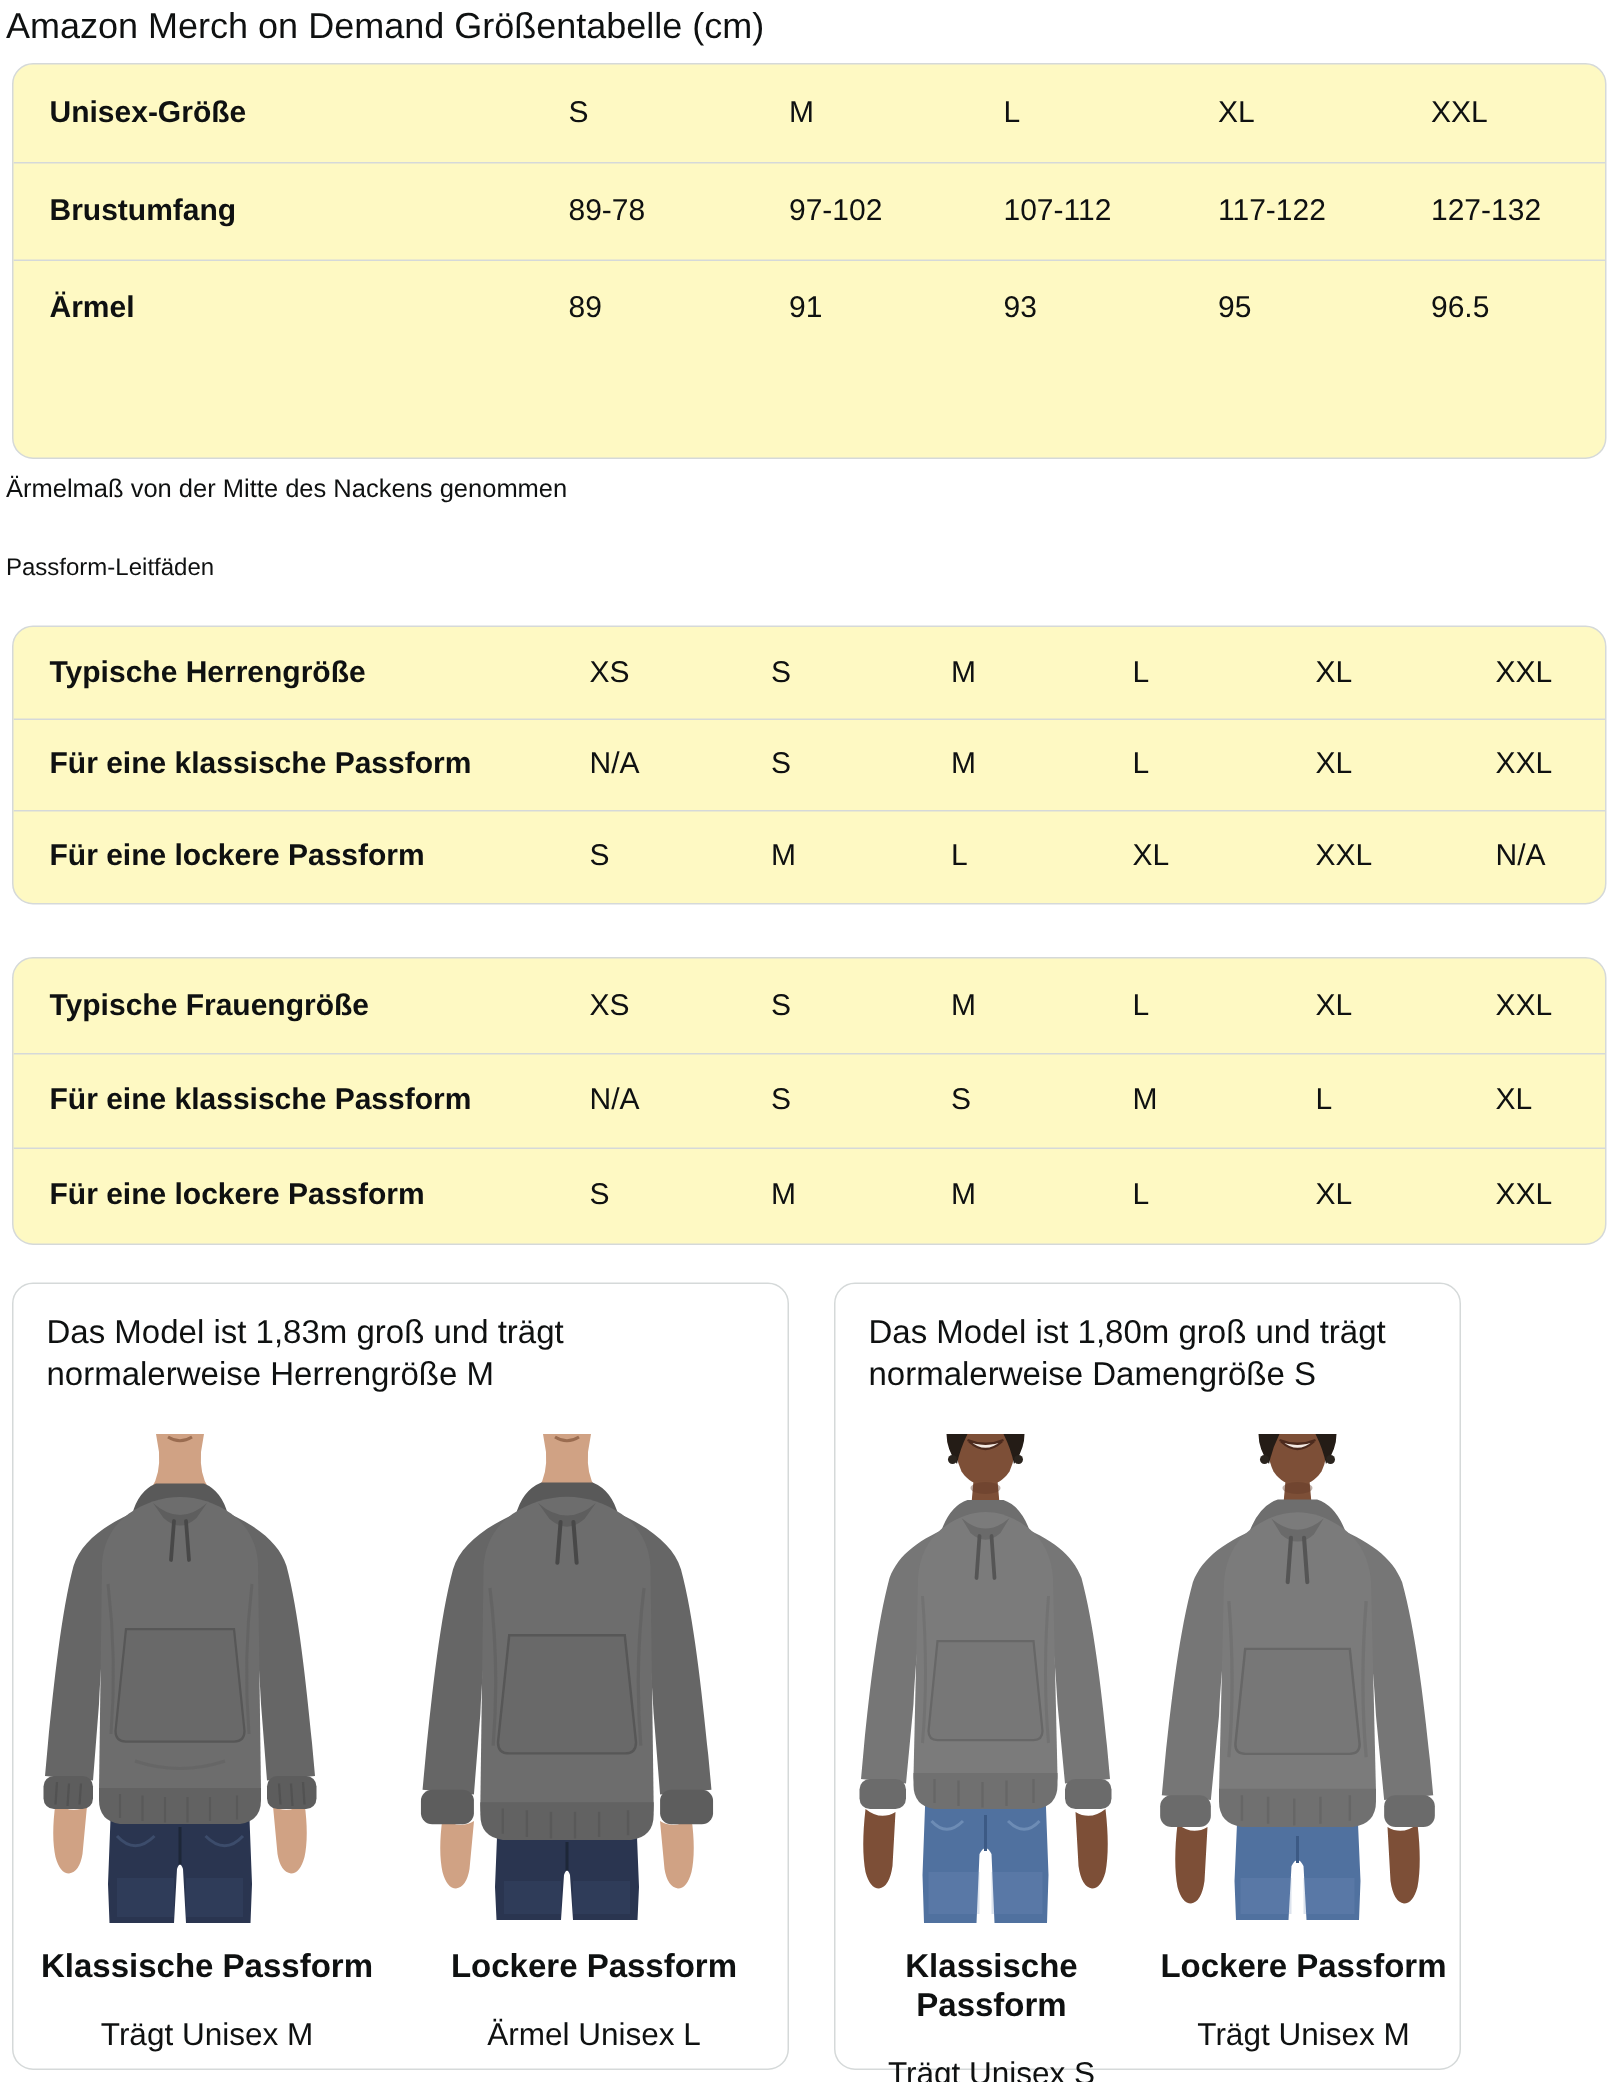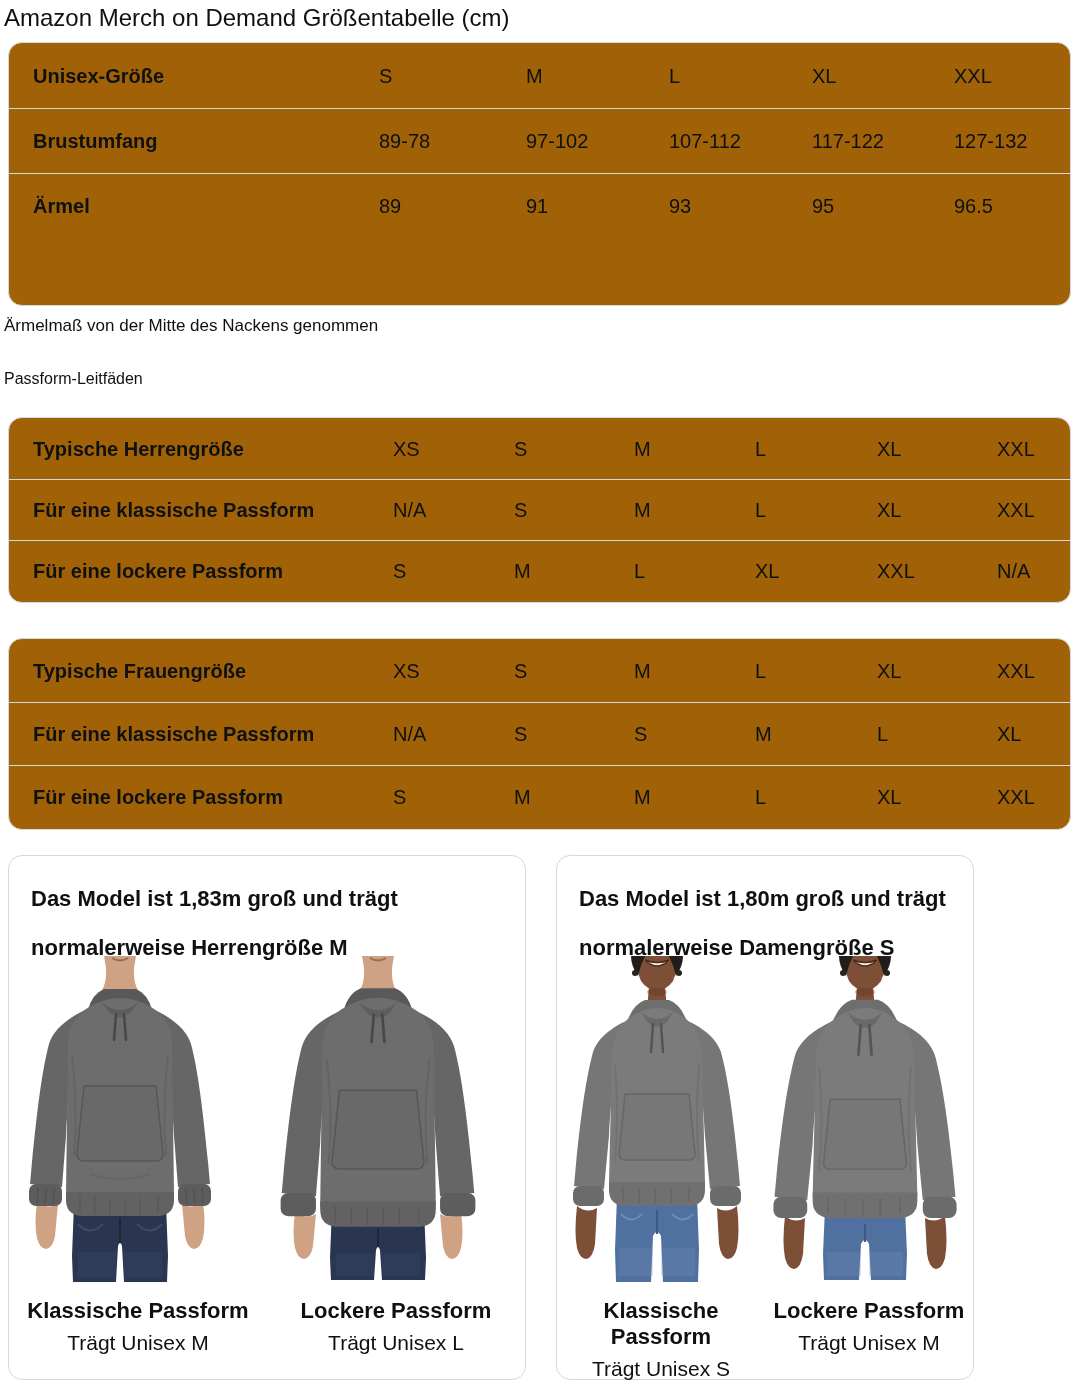--- a/index.html
+++ b/index.html
@@ -15,44 +15,44 @@
   *{box-sizing:border-box;margin:0;padding:0;}
   html,body{background:#fff;}
   body{
     position:relative;
     width:1080px;height:1388px;
     font-family:"Liberation Sans","DejaVu Sans",sans-serif;
     color:var(--text);
     overflow:hidden;
   }
   .page-title{position:absolute;left:4px;top:4px;font-size:24px;font-weight:400;}
-  .tbl{position:absolute;left:8px;width:1063px;border:1.5px solid var(--border);border-radius:14px;background:#a16207;overflow:hidden;}
+  .tbl{position:absolute;left:8px;width:1063px;border:1.5px solid var(--border);border-radius:14px;background:#fef9c3;overflow:hidden;}
   #t1{top:42px;height:264px;}
   #t2{top:417px;height:186px;}
   #t3{top:638px;height:192px;}
   .trow{position:relative;}
   #t1 .trow{height:65.2px;}
   #t2 .trow{height:61px;}
   #t3 .trow{height:63px;}
   .trow + .trow{border-top:1px solid var(--border);}
   .lbl{position:absolute;left:24px;top:50%;transform:translateY(-50%);font-weight:700;font-size:20px;white-space:nowrap;}
   .v{position:absolute;top:50%;transform:translateY(-50%);font-size:20px;white-space:nowrap;}
   .t1 .c1{left:370px;} .t1 .c2{left:517px;} .t1 .c3{left:660px;} .t1 .c4{left:803px;} .t1 .c5{left:945px;}
   .t23 .c1{left:384px;} .t23 .c2{left:505px;} .t23 .c3{left:625px;} .t23 .c4{left:746px;} .t23 .c5{left:868px;} .t23 .c6{left:988px;}
   .footnote{position:absolute;left:4px;top:316px;font-size:17px;}
   .section-heading{position:absolute;left:4px;top:370px;font-size:16px;font-weight:400;}
   .card{position:absolute;top:855px;height:525px;border:1.5px solid var(--border);border-radius:14px;background:#fff;}
   #card-men{left:8px;width:518px;}
   #card-women{left:556px;width:418px;}
-  .desc{position:absolute;left:22px;top:18px;width:468px;font-size:22px;line-height:49px;font-weight:bold;}
+  .desc{position:absolute;left:22px;top:18px;width:468px;font-size:22px;line-height:28px;}
   .photos{position:absolute;left:0;right:0;top:100px;display:flex;justify-content:space-around;}
   .figure{width:236px;display:flex;flex-direction:column;}
   .figure svg{width:200px;height:332px;display:block;}
   .fit-title{font-weight:700;font-size:22px;margin-top:10px;text-align:center;}
-  .fit-size{font-size:21px;margin-top:7px;text-align:center;}
+  .fit-size{font-size:21px;margin-top:21px;text-align:center;}
 </style>
 </head>
 <body>
 
 <div class="page-title">Amazon Merch on Demand Größentabelle (cm)</div>
 
 <div class="tbl t1" id="t1">
   <div class="trow">
     <span class="lbl">Unisex-Größe</span>
     <span class="v c1">S</span>
@@ -210,21 +210,21 @@
           <path d="M100 42 C 88 42 76 46 66 53 C 55 61 49 72 48 86 L 46 238 Q 46 252 60 256 L 140 256 Q 154 252 154 238 L 152 86 C 151 72 145 61 134 53 C 124 46 112 42 100 42 Z" fill="var(--hoodie-men)"></path>
           <path d="M46 236 L154 236 L154 244 Q154 258 140 260 L60 260 Q46 258 46 244 Z" fill="#626262"></path>
           <path d="M60 240 L60 256 M75 241 L75 258 M90 242 L90 259 M105 242 L105 259 M120 242 L120 258 M138 241 L138 257" stroke="#575757" stroke-width="1.5" opacity="0.8"></path>
           <path d="M64 130 L136 130 L143 198 Q143 205 136 205 L64 205 Q57 205 57 198 Z" fill="#696969" stroke="#575757" stroke-width="1.5"></path>
           <path d="M82 46 Q100 62 118 46 L111 56 Q100 66 89 56 Z" fill="#5e5e5e"></path>
           <path d="M96 58 L94 84 M104 58 L106 84" stroke="#484848" stroke-width="2.5" stroke-linecap="round"></path>
           <path d="M52 100 Q58 150 54 200 M148 100 Q142 150 146 200" stroke="#5f5f5f" stroke-width="2" fill="none" opacity="0.6"></path>
         </g>
       </svg>
       <div class="fit-title">Lockere Passform</div>
-      <div class="fit-size">Trägt Unisex L</div>
+      <div class="fit-size">Ärmel Unisex L</div>
     </div>
   </div>
 </div>
 
 <div class="card" id="card-women">
   <div class="desc">Das Model ist 1,80m groß und trägt normalerweise Damengröße S</div>
   <div class="photos">
     <div class="figure">
       <svg viewBox="0 0 200 332">
         <g>

